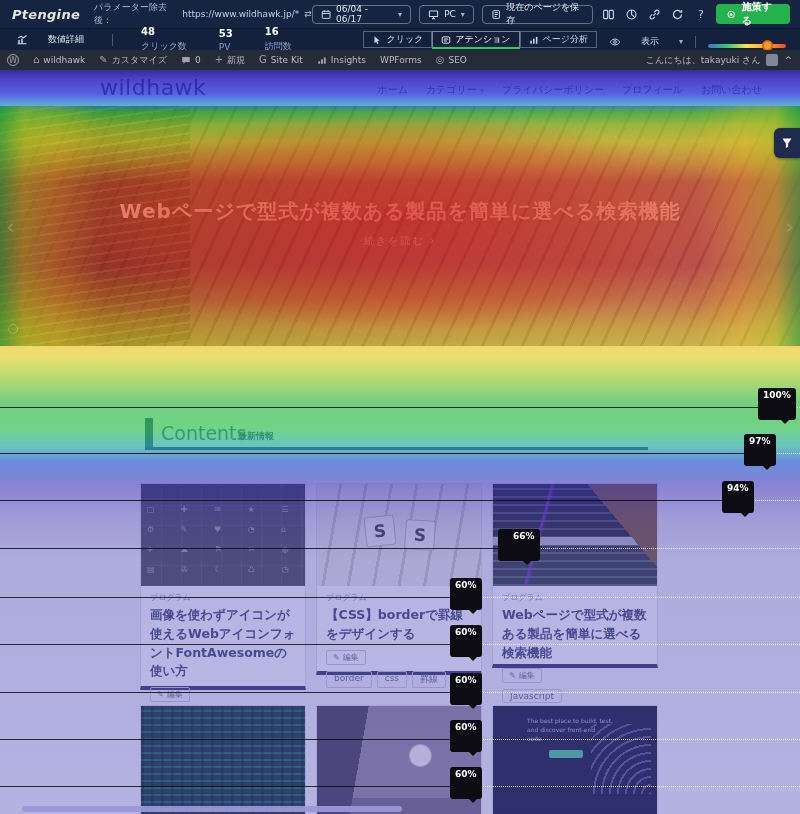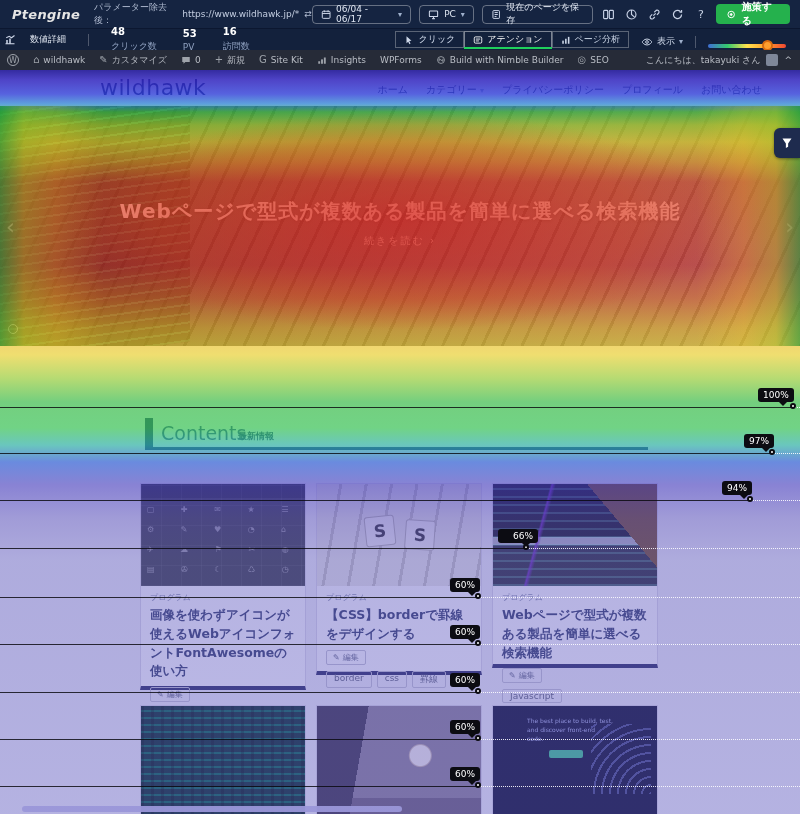--- a/index.html
+++ b/index.html
@@ -15,30 +15,30 @@
   .pt-url .url { color:#c3cde0; }
   .pt-right { margin-left:auto; display:flex; align-items:center; gap:8px; padding-right:10px; }
   .pt-pill { display:flex; align-items:center; gap:5px; border:1px solid rgba(255,255,255,.35); border-radius:4px; height:19px; padding:0 8px; color:#dfe6f2; font-size:9px; cursor:pointer; }
   .pt-ic { color:#cfd8ea; }
   .pt-iconbtn { color:#c8d2e6; width:16px; height:16px; display:flex; align-items:center; justify-content:center; font-size:11px; cursor:pointer; }
   .pt-go { background:#25b14d; color:#fff; font-size:10px; font-weight:bold; border-radius:4px; height:20px; display:flex; align-items:center; gap:5px; padding:0 10px; cursor:pointer; }
   .caret { font-size:8px; color:#9fb0cc; }
 
   
   .pt-statsbar { position:absolute; top:28px; left:0; width:800px; height:22px; background:#13213c; border-top:1px solid #0c1730; display:flex; align-items:center; z-index:60; }
-  .sb-left { display:flex; align-items:center; gap:14px; color:#e6ecf6; font-size:9px; padding-left:4px; }
+  .sb-left { display:flex; align-items:center; gap:20px; color:#e6ecf6; font-size:9px; padding-left:16px; }
   .sb-divider { width:1px; height:12px; background:rgba(255,255,255,.25); margin:0 8px; }
   .metric { display:flex; align-items:baseline; gap:3px; margin-right:12px;flex-direction:column; }
   .metric b { color:#fff; font-size:10px; }
   .metric span { color:#8fa0bf; font-size:9px; }
   .sb-right { margin-left:auto; display:flex; align-items:flex-end; padding-right:14px; }
   .mode-btn { display:flex; align-items:center; gap:4px; border:1px solid rgba(255,255,255,.3); height:17px; padding:0 8px; color:#cdd7e8; font-size:9px; cursor:pointer; background:transparent; position:relative; }
   .mode-btn.active { color:#fff; border-color:rgba(255,255,255,.45); }
   .mode-btn.active::after { content:""; position:absolute; left:-1px; right:-1px; bottom:-2px; height:2px; background:#1fd05c; }
-  .view-btn { display:flex; align-items:center; gap:4px; color:#cdd7e8; font-size:9px; margin-left:12px; cursor:pointer; }
+  .view-btn { display:flex; align-items:center; gap:20px; color:#cdd7e8; font-size:9px; margin-left:12px; cursor:pointer; }
   .sb-sep2 { width:1px; height:12px; background:rgba(255,255,255,.25); margin:0 12px; }
   .heat-slider { position:relative; width:78px; height:4px; border-radius:2px; background:linear-gradient(90deg,#3f6fd8,#35c96e,#ffe14d,#ff9e2e,#ef4631); cursor:pointer; }
   .heat-knob { position:absolute; top:-4px; left:54px; width:11px; height:11px; border-radius:50%; background:#ff9e2e; border:2px solid #d86a10; }
 
   
   .wp-bar { position:absolute; top:50px; left:0; width:800px; height:20px; background:#262b38; display:flex; align-items:center; z-index:60; color:#b9bdc5; font-size:9px; }
   .wp-item { display:flex; align-items:center; gap:4px; padding:0 7px; height:20px; cursor:pointer; white-space:nowrap; }
   .wp-ic { color:#9ea3ab; font-size:10px; line-height:1; }
   .wp-logo { width:12px; height:12px; border-radius:50%; border:1.2px solid #9ea3ab; color:#9ea3ab; font-size:8px; display:flex; align-items:center; justify-content:center; }
   .wp-right { margin-left:auto; display:flex; align-items:center; gap:6px; padding-right:8px; }
@@ -137,21 +137,21 @@
   .heat-hero { position:absolute; top:36px; left:0; width:800px; height:240px;
     background:
       radial-gradient(55% 60% at 50% 48%, rgba(210,30,30,.50) 0%, rgba(210,60,25,.28) 55%, rgba(0,0,0,0) 76%),
       linear-gradient(90deg, rgba(30,160,60,.60) 0%, rgba(170,200,40,.40) 3%, rgba(240,210,40,.22) 7%, rgba(0,0,0,0) 13%, rgba(0,0,0,0) 87%, rgba(240,210,40,.22) 93%, rgba(170,200,40,.40) 97%, rgba(30,160,60,.60) 100%); }
 
   
   .mk { position:absolute; left:0; width:800px; height:0; z-index:40; }
   .mk-solid { position:absolute; left:0; top:0; height:0; border-top:1.5px solid rgba(8,8,14,.82); }
   .mk-dotted { position:absolute; top:0; right:0; height:0; border-top:1.5px dotted rgba(252,252,255,.9); }
   .mk-dot { position:absolute; top:-4.5px; width:6px; height:6px; border-radius:50%; background:#fff; border:2px solid #0a0a10; }
-  .mk-badge { position:absolute; top:-19px; height:14px; line-height:14px; background:#0c0c12; color:#fff; font-size:9px; font-weight:normal; border-radius:3px; padding:0 5px; }
+  .mk-badge { position:absolute; top:-19px; height:32px; line-height:14px; background:#0c0c12; color:#fff; font-size:9px; font-weight:bold; border-radius:3px; padding:0 5px; }
   .mk-badge::after { content:""; position:absolute; left:60%; bottom:-4px; border:4px solid rgba(0,0,0,0); border-top-color:#0c0c12; border-bottom-width:0; }
 
   .filter-fab { position:absolute; right:0; top:128px; width:26px; height:30px; background:#1e2b4e; border-radius:6px 0 0 6px; display:flex; align-items:center; justify-content:center; z-index:50; cursor:pointer; box-shadow:0 1px 3px rgba(0,0,0,.4); }
 </style>
 </head>
 <body>
 
 <div id="app">
 
   <div class="pt-topbar">
@@ -312,27 +312,20 @@
           <rect x="2" y="10" width="3" height="4"></rect>
           <rect x="6.5" y="7" width="3" height="7"></rect>
           <rect x="11" y="4" width="3" height="10"></rect>
         </svg>
       <span>Insights</span>
     </div>
     <div class="wp-item">
         <span>WPForms</span>
       </div>
     <div class="wp-item">
-      <svg class="wp-ic" width="10" height="10" viewBox="0 0 16 16" fill="none" stroke="currentColor" stroke-width="1.4">
-          <circle cx="8" cy="8" r="5.5"></circle>
-          <path d="M5 10V6l6 4V6"></path>
-        </svg>
-      <span>Build with Nimble Builder</span>
-    </div>
-    <div class="wp-item">
         <span class="wp-ic">◎</span>
         <span>SEO</span>
       </div>
     <div class="wp-right">
       <span>こんにちは、takayuki さん</span>
       <span class="wp-avatar"></span>
       <span>^</span>
     </div>
   </div>
 

